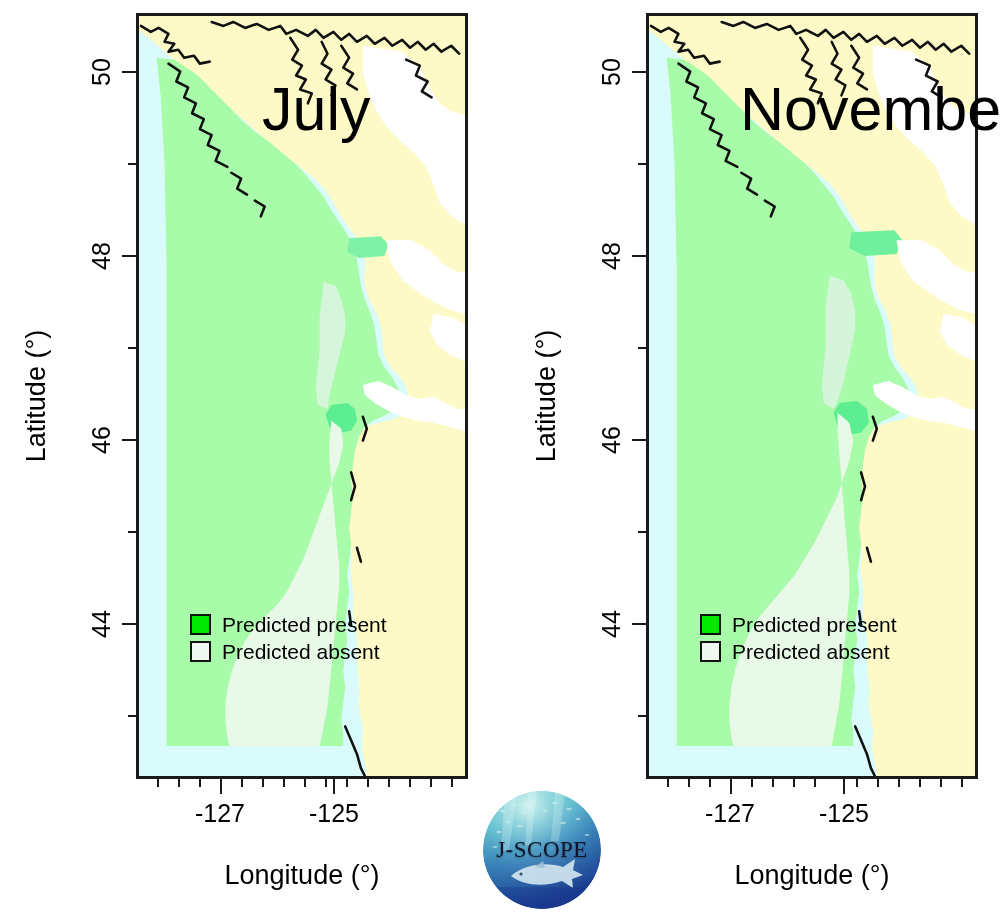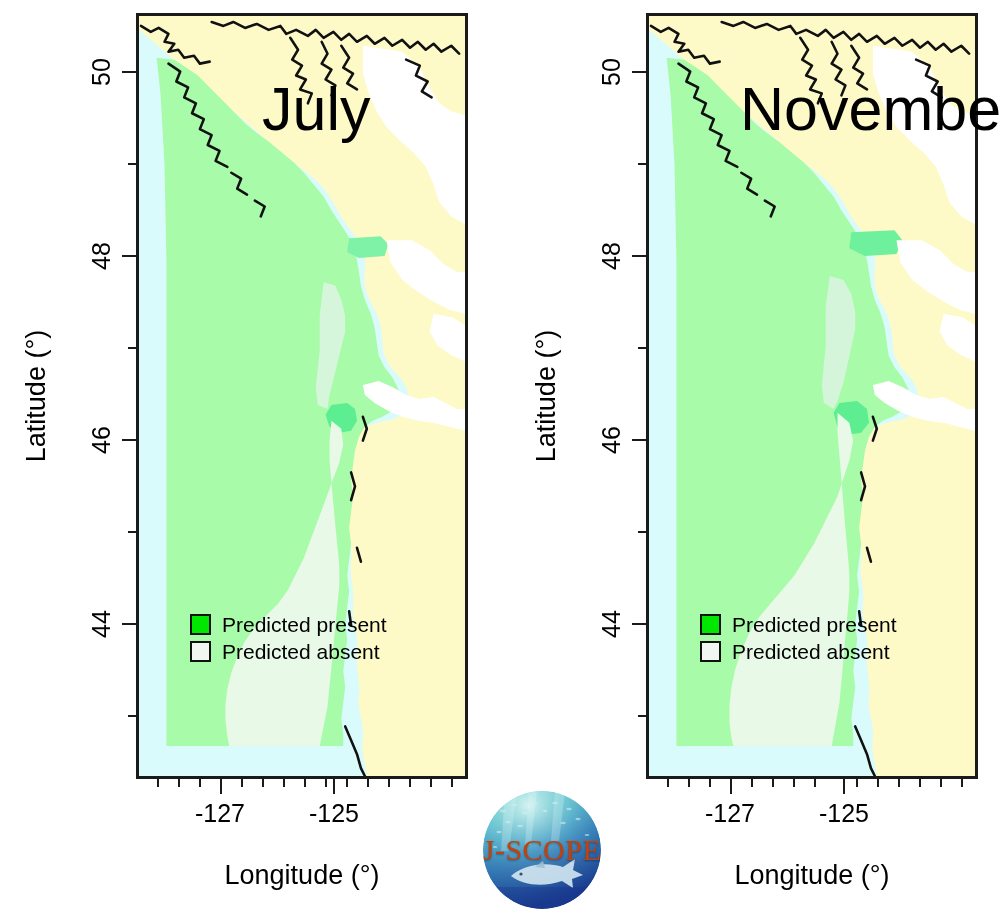--- a/index.html
+++ b/index.html
@@ -129,22 +129,22 @@
     height: 118px;
     border-radius: 50%;
     overflow: hidden;
   }
   #jscope-logo svg { display: block; width: 100%; height: 100%; }
   .logo-text {
     position: absolute;
     left: 50%;
     top: 50%;
     transform: translate(-50%, -50%);
-    color: #c2410c;
-    font-size: 30px;
+    color: #0f172a;
+    font-size: 23px;
     font-family: "Liberation Serif", serif;
     letter-spacing: 0.5px;
     white-space: nowrap;
     text-shadow: 0 1px 2px rgba(0,0,0,.35);
   }
 </style>
 </head>
 <body>
 
 <div id="figure">

